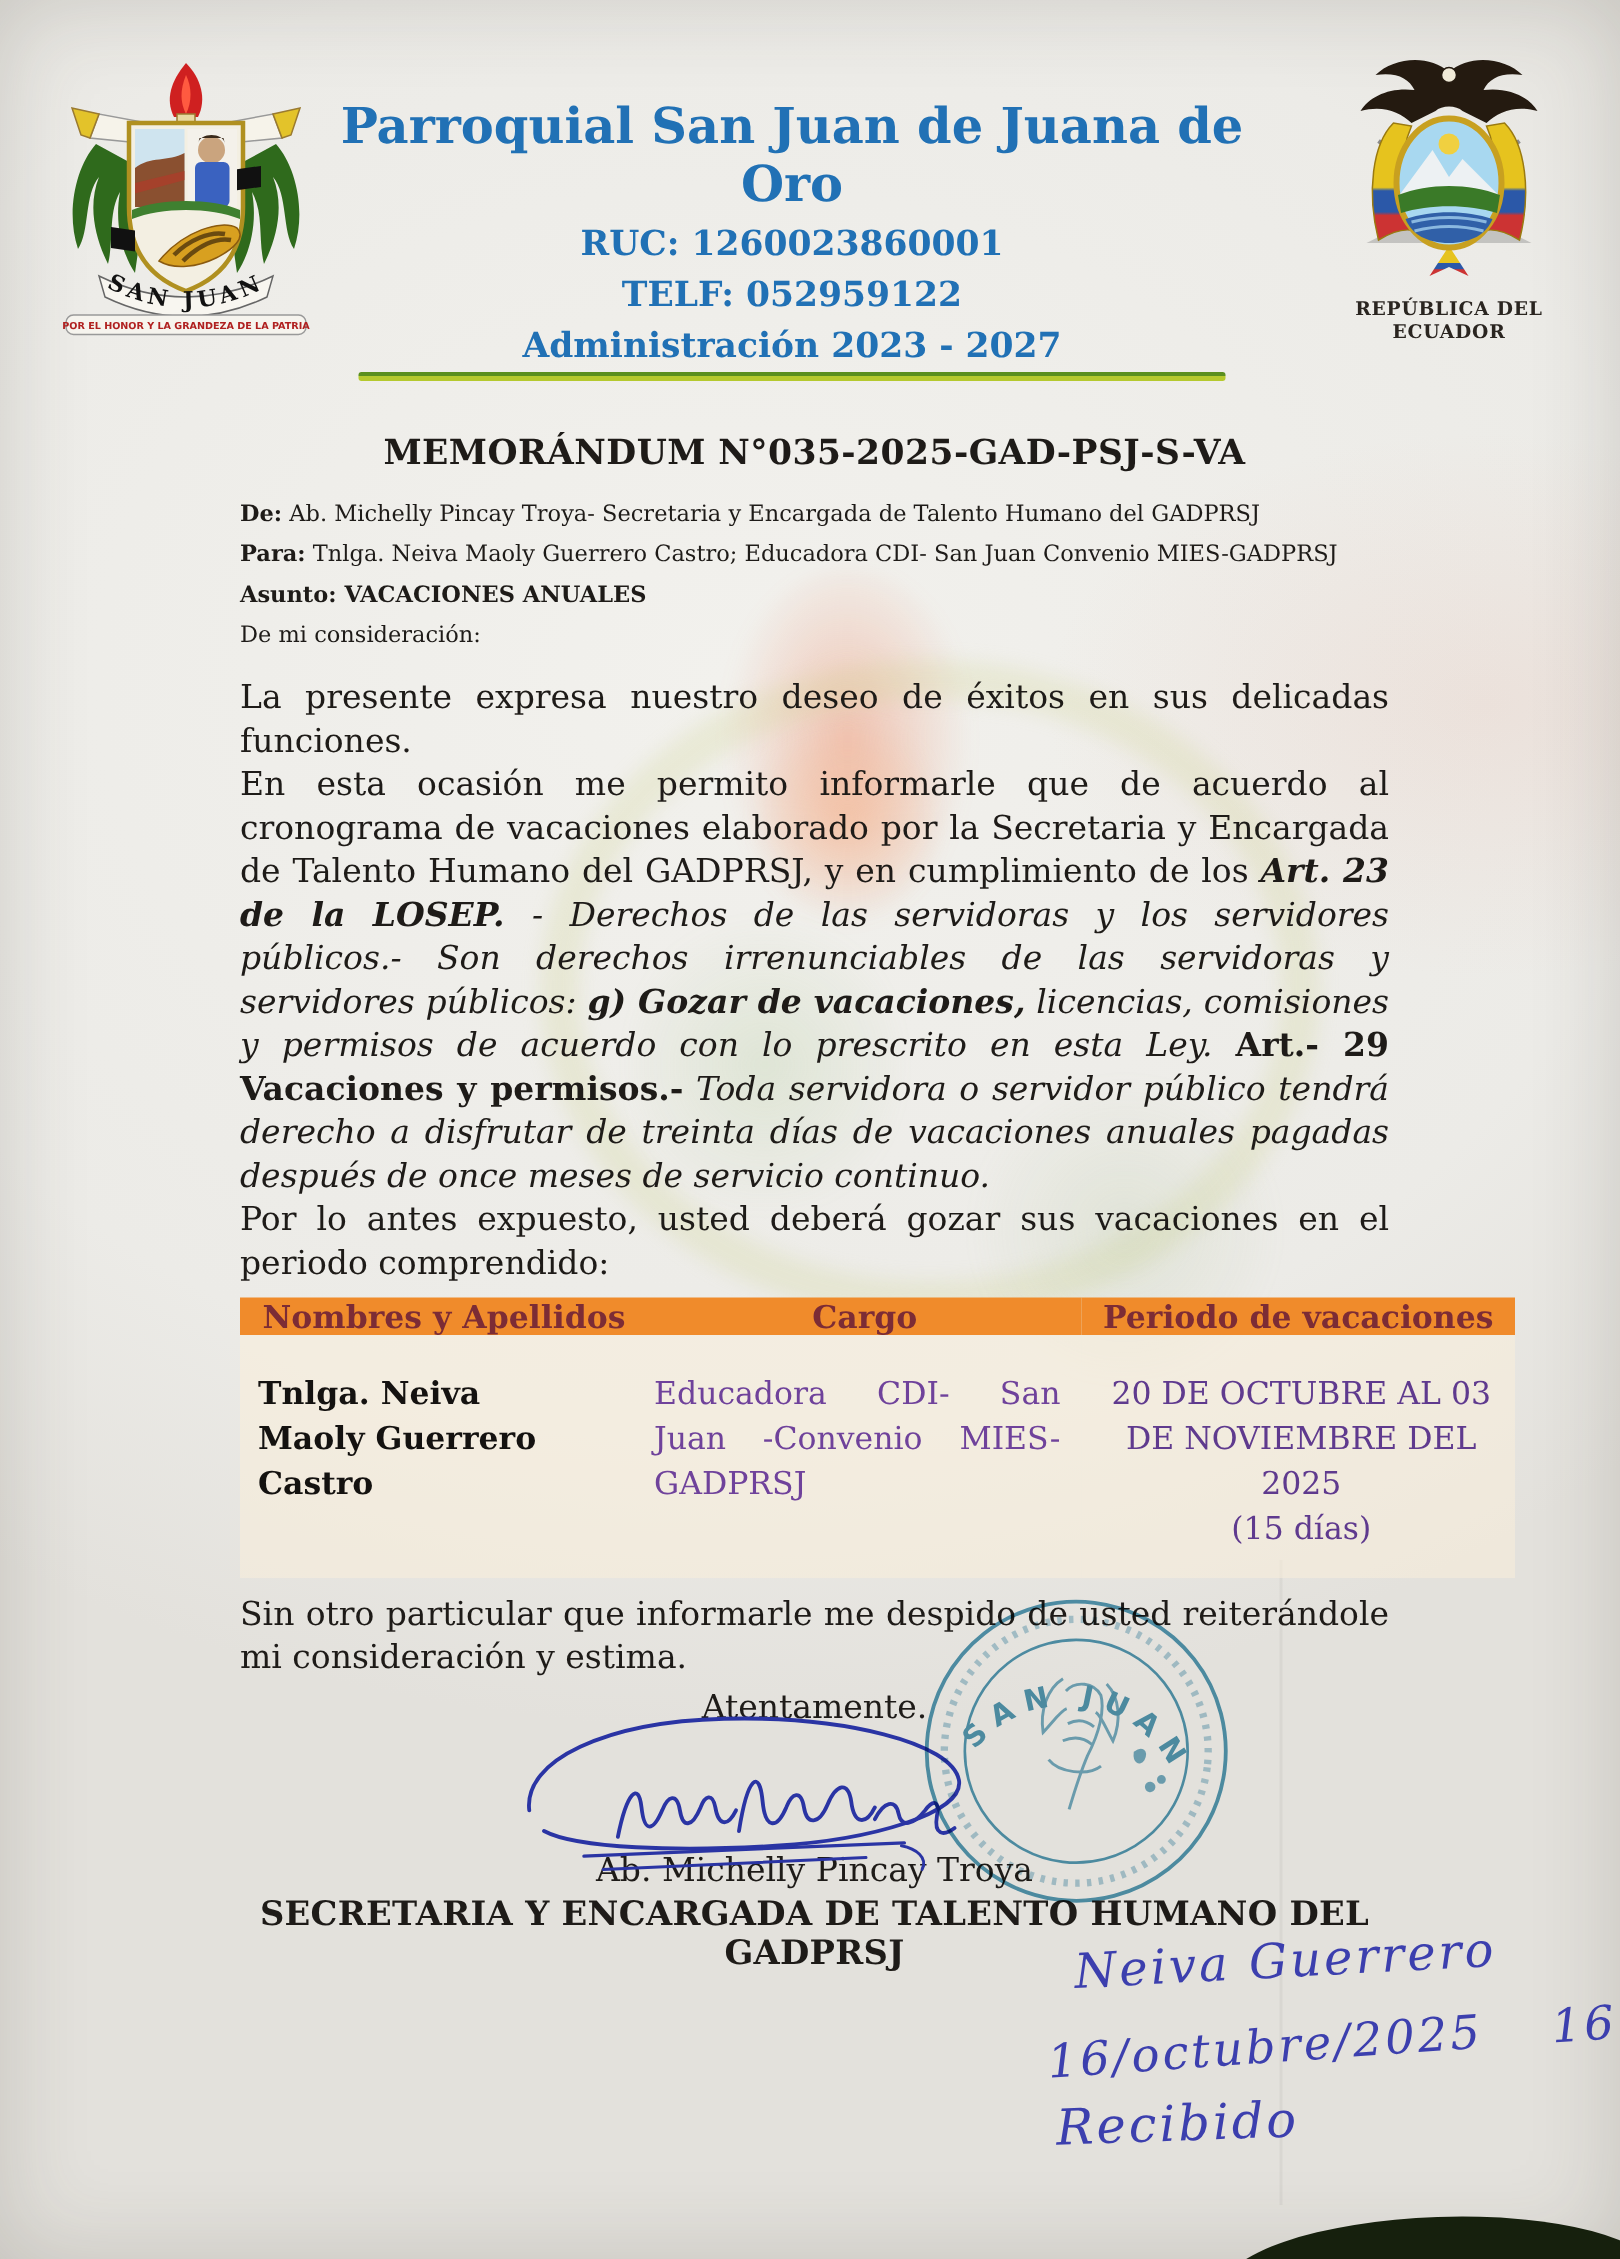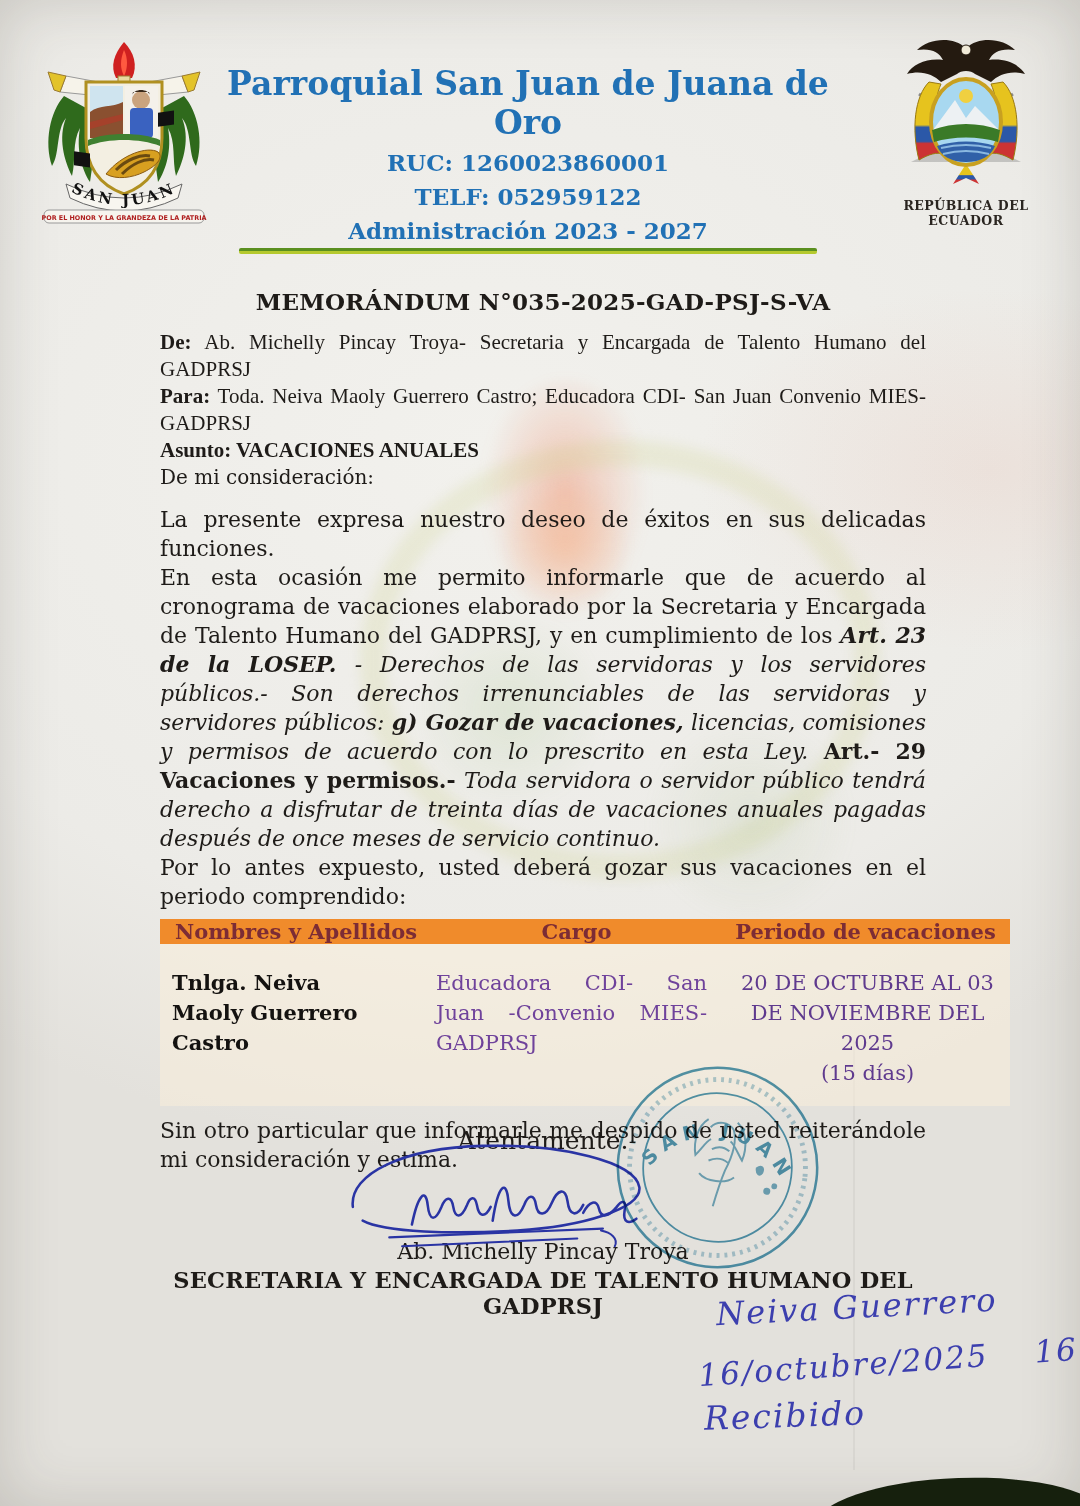--- a/index.html
+++ b/index.html
@@ -42,44 +42,44 @@
   .hdr-info{font-size:23px;font-weight:bold;margin-top:7px;}
   .hdr-divider{height:6px;width:578px;margin:4px auto 0;
     background:linear-gradient(180deg,var(--divider-green) 0 45%,var(--divider-yellow) 45% 100%);
     border-radius:2px;}
   .emblem-left{position:absolute;left:36px;top:34px;}
   .emblem-right{position:absolute;left:868px;top:34px;text-align:center;width:196px;}
   .emblem-right .caption{font-size:12.5px;font-weight:bold;letter-spacing:.5px;margin-top:2px;color:#2a2520;}
   
   .main{position:absolute;left:160px;top:288px;width:766px;}
   .memo-title{font-size:23px;font-weight:bold;text-align:center;letter-spacing:.3px;margin-bottom:14px;}
-  .meta{font-size:21px;line-height:27px;text-align:justify;font-family:Liberation Serif, serif;}
+  .meta{font-size:15px;line-height:27px;text-align:justify;}
   .meta b{font-weight:bold;}
-  .salutation{font-size:20px;line-height:27px;}
+  .salutation{font-size:15px;line-height:27px;}
   .body-p{font-size:22px;line-height:29px;text-align:justify;margin-top:14px;}
   .body-p.tight{margin-top:0;}
   .seg-normal{font-style:normal;font-weight:normal;}
   .seg-italic{font-style:italic;}
   .seg-bold{font-weight:bold;}
   .seg-bold-italic{font-weight:bold;font-style:italic;}
   
   .vac-table{width:850px;margin-top:8px;border-collapse:collapse;}
   .vac-table th{
     background:var(--table-orange);color:var(--table-head-text);
     font-size:21px;font-weight:bold;height:16px;text-align:center;}
   .vac-table td{
     background:rgba(250,239,219,.55);vertical-align:top;padding-top:24px;padding-bottom:18px;
     font-size:21px;line-height:30px;height:146px;}
   td.cell-name{font-weight:bold;color:#141210;padding-left:12px;padding-right:40px;}
   td.cell-cargo{color:var(--cell-purple);text-align:justify;padding-right:14px;padding-left:4px;}
   td.cell-period{color:#5f3a8e;text-align:center;padding-left:10px;padding-right:6px;}
   
   .closing{font-size:22px;line-height:29px;text-align:justify;margin-top:10px;}
   .sig-block{position:absolute;left:160px;top:1126px;width:766px;text-align:center;}
-  .valediction{font-size:25px;}
+  .valediction{font-size:22px;}
   .signer-name{font-size:22px;margin-top:84px;}
   .signer-title{font-size:22.5px;font-weight:bold;margin-top:3px;letter-spacing:.2px;}
   .signature-svg{position:absolute;left:335px;top:1136px;}
   .stamp{position:absolute;left:610px;top:1060px;transform:rotate(7deg);opacity:.82;mix-blend-mode:multiply;}
   
   .hand{position:absolute;color:var(--hand-blue);font-style:italic;letter-spacing:2px;
     font-family:"DejaVu Serif","Liberation Serif",serif;}
   .hand-name{left:716px;top:1288px;font-size:32px;transform:rotate(-3deg);}
   .hand-date{left:698px;top:1342px;font-size:31px;transform:rotate(-4deg);}
   .hand-date .time{margin-left:46px;}
@@ -167,21 +167,21 @@
       <path d="M66,112 C84,106 106,106 124,112 C120,122 110,128 95,128 C80,128 70,122 66,112 Z" fill="#3060a8"></path>
       <path d="M70,114 Q95,108 120,114 M72,120 Q95,114 118,120" stroke="#8ab8e0" stroke-width="2" fill="none"></path>
     </svg>
     <div class="caption">REPÚBLICA DEL ECUADOR</div>
   </div>
 
   <div class="main">
     <div class="memo-title">MEMORÁNDUM N°035-2025-GAD-PSJ-S-VA</div>
 
     <p class="meta"><b>De:</b><span> Ab. Michelly Pincay Troya- Secretaria y Encargada de Talento Humano del GADPRSJ</span></p>
-    <p class="meta"><b>Para:</b><span> Toda. Neiva Maoly Guerrero Castro; Educadora CDI- San Juan Convenio MIES-GADPRSJ</span></p>
+    <p class="meta"><b>Para:</b><span> Tnlga. Neiva Maoly Guerrero Castro; Educadora CDI- San Juan Convenio MIES-GADPRSJ</span></p>
     <p class="meta"><b>Asunto:</b><b> VACACIONES ANUALES</b></p>
     <p class="salutation">De mi consideración:</p>
 
     <p class="body-p">La presente expresa nuestro deseo de éxitos en sus delicadas funciones.</p>
     <p class="body-p tight"><span class="seg-normal">En esta ocasión me permito informarle que de acuerdo al cronograma de vacaciones elaborado por la Secretaria y Encargada de Talento Humano del GADPRSJ, y  en cumplimiento de los </span><span class="seg-bold-italic">Art. 23 de la LOSEP. </span><span class="seg-italic">- Derechos de las servidoras y los servidores públicos.- Son derechos irrenunciables de las servidoras y servidores públicos: </span><span class="seg-bold-italic">g) Gozar de vacaciones,</span><span class="seg-italic"> licencias, comisiones y permisos de acuerdo con lo prescrito en esta Ley. </span><span class="seg-bold">Art.- 29 Vacaciones y permisos.-</span><span class="seg-italic"> Toda servidora o servidor público tendrá derecho a disfrutar de treinta días de vacaciones anuales pagadas después de once meses de servicio continuo.</span></p>
     <p class="body-p tight">Por lo antes expuesto, usted deberá gozar sus vacaciones en el periodo comprendido:</p>
 
     <table class="vac-table">
       <thead>
         <tr>

